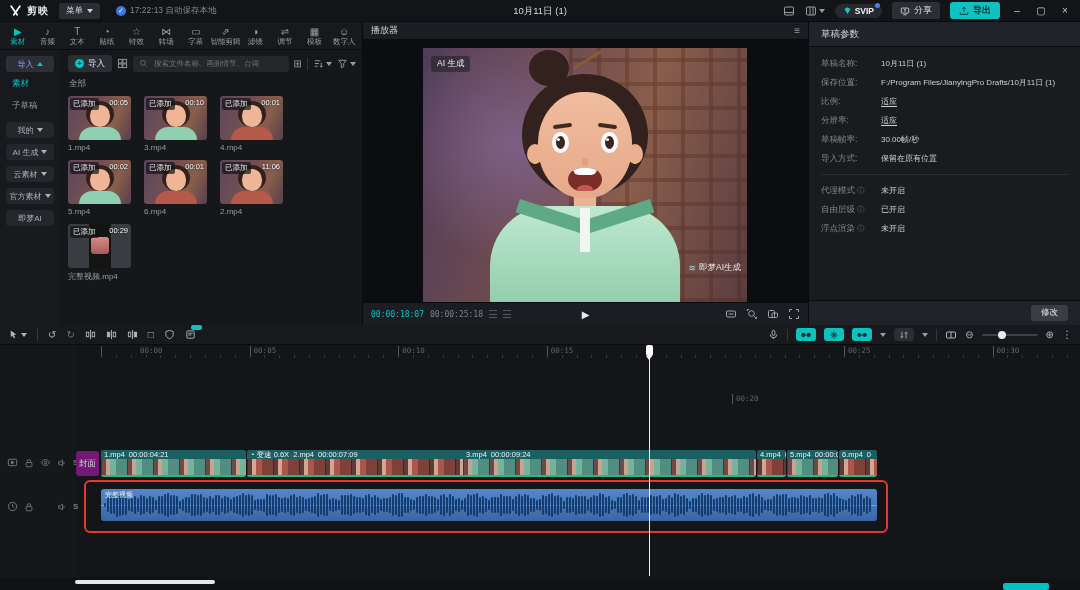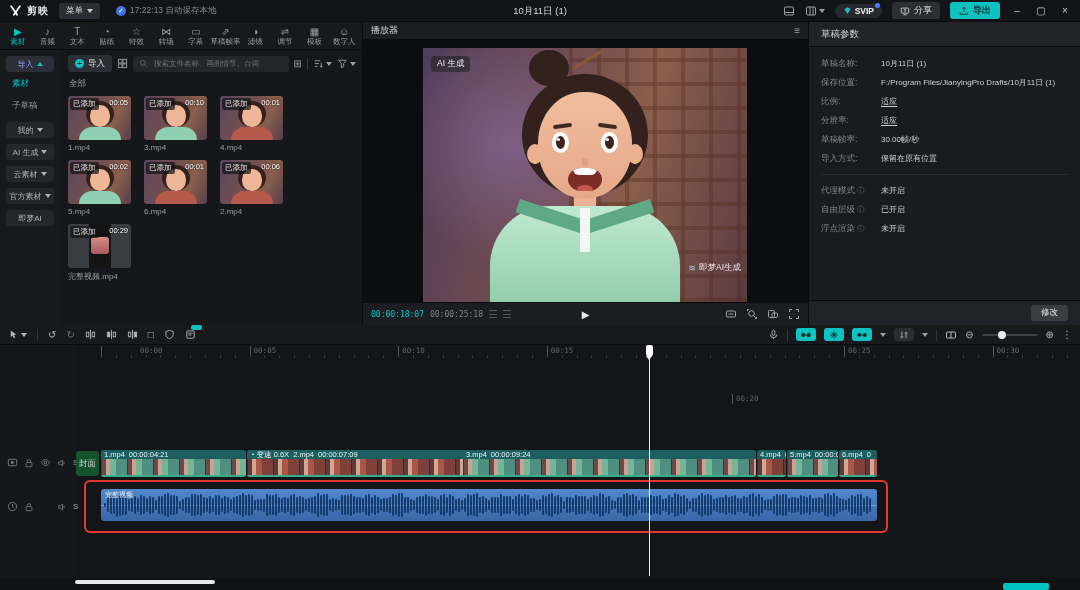--- a/index.html
+++ b/index.html
@@ -136,21 +136,21 @@
   .zoombar .zb{position:absolute;left:16px;top:-3px;width:8px;height:8px;border-radius:50%;background:#e9eaec;}
   .tlr-ic{color:#b4b6bb;font-size:10px;display:flex;align-items:center;gap:2px;}
 
   
   .timeline{position:absolute;left:0;top:345px;width:1080px;height:233px;background:#131519;z-index:2;}
   .thead-col{position:absolute;left:0;top:0;width:75px;height:233px;background:#15171b;}
   .ruler{position:absolute;left:75px;top:0;width:1005px;height:13px;background-image:repeating-linear-gradient(90deg,#37393e 0 1px,transparent 1px 14.86px);background-size:1005px 3px;background-position:26px bottom;background-repeat:no-repeat;}
   .rlab{position:absolute;top:1px;font-size:7.5px;color:#63656b;border-left:1px solid #55575c;padding-left:3px;line-height:10px;font-family:"DejaVu Sans Mono",monospace;}
   .trow-ics{position:absolute;display:flex;align-items:center;gap:6px;color:#7c7e84;}
   .solo{font-size:8px;font-weight:bold;}
-  .cover{position:absolute;left:76px;top:106px;width:23px;height:25px;background:#14532d;border-radius:3px;color:#d9dadd;font-size:8.5px;display:flex;align-items:center;justify-content:center;}
+  .cover{position:absolute;left:76px;top:106px;width:23px;height:25px;background:#701a75;border-radius:3px;color:#d9dadd;font-size:8.5px;display:flex;align-items:center;justify-content:center;}
   .vclip{position:absolute;top:105px;height:27px;border-radius:3px;overflow:hidden;background:#1c5f63;}
   .vch{height:9px;display:flex;align-items:center;gap:4px;padding:0 3px;font-size:7.5px;color:#eaf4f3;white-space:nowrap;overflow:hidden;background:#1c5f63;line-height:9px;}
   .vch .sp{display:flex;align-items:center;gap:2px;}
   .vcs{height:16px;}
   .vcs.g{background:repeating-linear-gradient(90deg,rgba(0,0,0,.32) 0 1px,transparent 1px 26px),repeating-linear-gradient(90deg,#6b4a49 0 5px,#caa28f 5px 9px,#76b39b 9px 15px,#4e8f7f 15px 26px);}
   .vcs.b{background:repeating-linear-gradient(90deg,rgba(0,0,0,.32) 0 1px,transparent 1px 26px),repeating-linear-gradient(90deg,#5d3b3a 0 5px,#d3a78f 5px 9px,#a9574a 9px 15px,#7e4038 15px 26px);}
   .vclip::after{content:"";position:absolute;left:0;right:0;bottom:0;height:2px;background:#35b08a;}
   .aclip{position:absolute;top:144px;height:32px;border-radius:3px;background:linear-gradient(#5188cc,#3a66a6);overflow:hidden;}
   .alab{position:absolute;left:4px;top:1px;font-size:7px;color:#eef3fa;z-index:3;}
   .wave{position:absolute;inset:0;display:flex;align-items:center;gap:1px;padding:0 3px;}
@@ -251,21 +251,21 @@
       <div class="tab">
         <span class="t-ic">⋈</span>
         <span class="t-lb">转场</span>
       </div>
       <div class="tab">
         <span class="t-ic">▭</span>
         <span class="t-lb">字幕</span>
       </div>
       <div class="tab">
         <span class="t-ic">⇗</span>
-        <span class="t-lb">草稿帧率</span>
+        <span class="t-lb">智能剪辑</span>
       </div>
       <div class="tab">
         <span class="t-ic">◑</span>
         <span class="t-lb">滤镜</span>
       </div>
       <div class="tab">
         <span class="t-ic">⇌</span>
         <span class="t-lb">调节</span>
       </div>
       <div class="tab">
@@ -393,21 +393,21 @@
             <span class="mdur">00:01</span>
           </div>
           <div class="mname">6.mp4</div>
         </div>
         <div class="mcell">
           <div class="mthumb">
             <div class="mhair"></div>
             <div class="mface"></div>
             <div class="mbody b"></div>
             <span class="mbadge">已添加</span>
-            <span class="mdur">00:06</span>
+            <span class="mdur">11:06</span>
           </div>
           <div class="mname">2.mp4</div>
         </div>
         <div class="mcell">
           <div class="mthumb vert">
             <div class="vcol">
               <div class="vface"></div>
             </div>
             <span class="mbadge">已添加</span>
             <span class="mdur">00:29</span>

